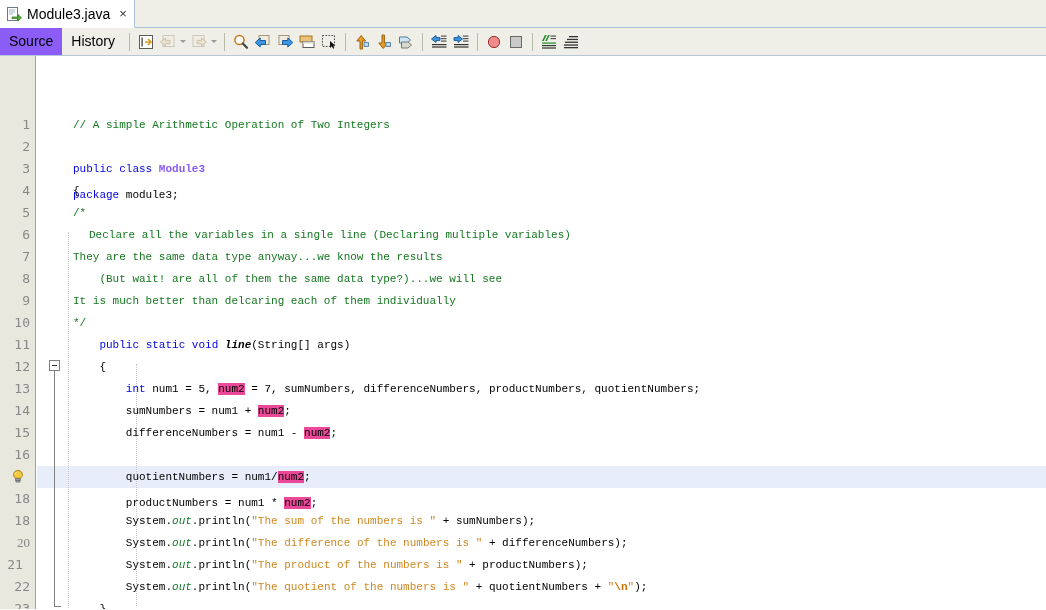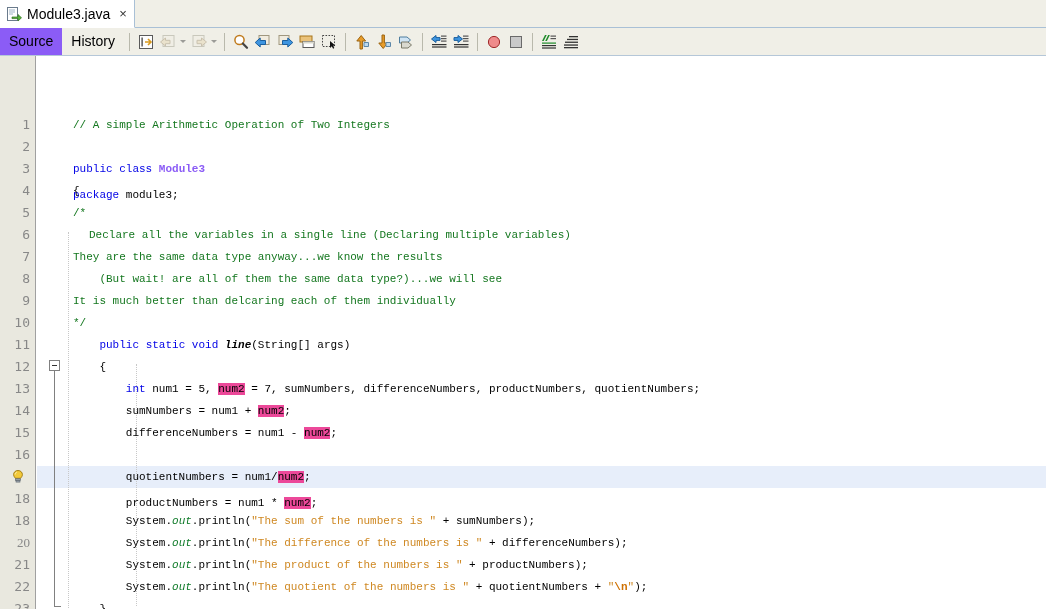--- a/index.html
+++ b/index.html
@@ -412,21 +412,21 @@
     <svg width="16" height="16" viewBox="0 0 16 16">
       <path d="M8 1.5 C5.3 1.5 3.6 3.4 3.6 5.6 C3.6 7.3 4.8 8.3 5.3 9.3 L10.7 9.3 C11.2 8.3 12.4 7.3 12.4 5.6 C12.4 3.4 10.7 1.5 8 1.5 Z" fill="#f2c93a" stroke="#9b7406" stroke-width="0.9"></path>
       <rect x="5.4" y="9.8" width="5.2" height="1.5" fill="#9aa3ad" stroke="#5c646c" stroke-width="0.6"></rect>
       <rect x="6" y="11.6" width="4" height="1.5" fill="#9aa3ad" stroke="#5c646c" stroke-width="0.6"></rect>
       <path d="M6.6 3.2 C5.6 3.7 5.2 4.6 5.2 5.4" stroke="#fff7c8" stroke-width="1" fill="none"></path>
     </svg>
   </div>
   <div class="ln" style="top:432px;">18</div>
   <div class="ln" style="top:454px;">18</div>
   <div class="ln" style="top:476px;font-family:Liberation Serif, serif;">20</div>
-  <div class="ln" style="top:498px;">21</div>
+  <div class="ln" style="top:498px;text-align:center;">21</div>
   <div class="ln" style="top:520px;">22</div>
   <div class="ln" style="top:542px;">23</div>
 
   <div id="codearea">
       <div class="code" style="top: 58px;"><span class="cmt">// A simple Arithmetic Operation of Two Integers</span></div>
       <div class="code" style="top: 80px; margin-top: 48px;"><span class="kw">package</span> module3;</div>
       <div class="code" style="top: 102px;"><span class="kw">public</span> <span class="kw">class</span> <span class="cls">Module3</span></div>
       <div class="code" style="top: 124px;">{</div>
       <div class="code" style="top: 146px;"><span class="cmt">/*</span></div>
       <div class="code" style="top: 168px; margin-left: 16px;"><span class="cmt">Declare all the variables in a single line (Declaring multiple variables)</span></div>

